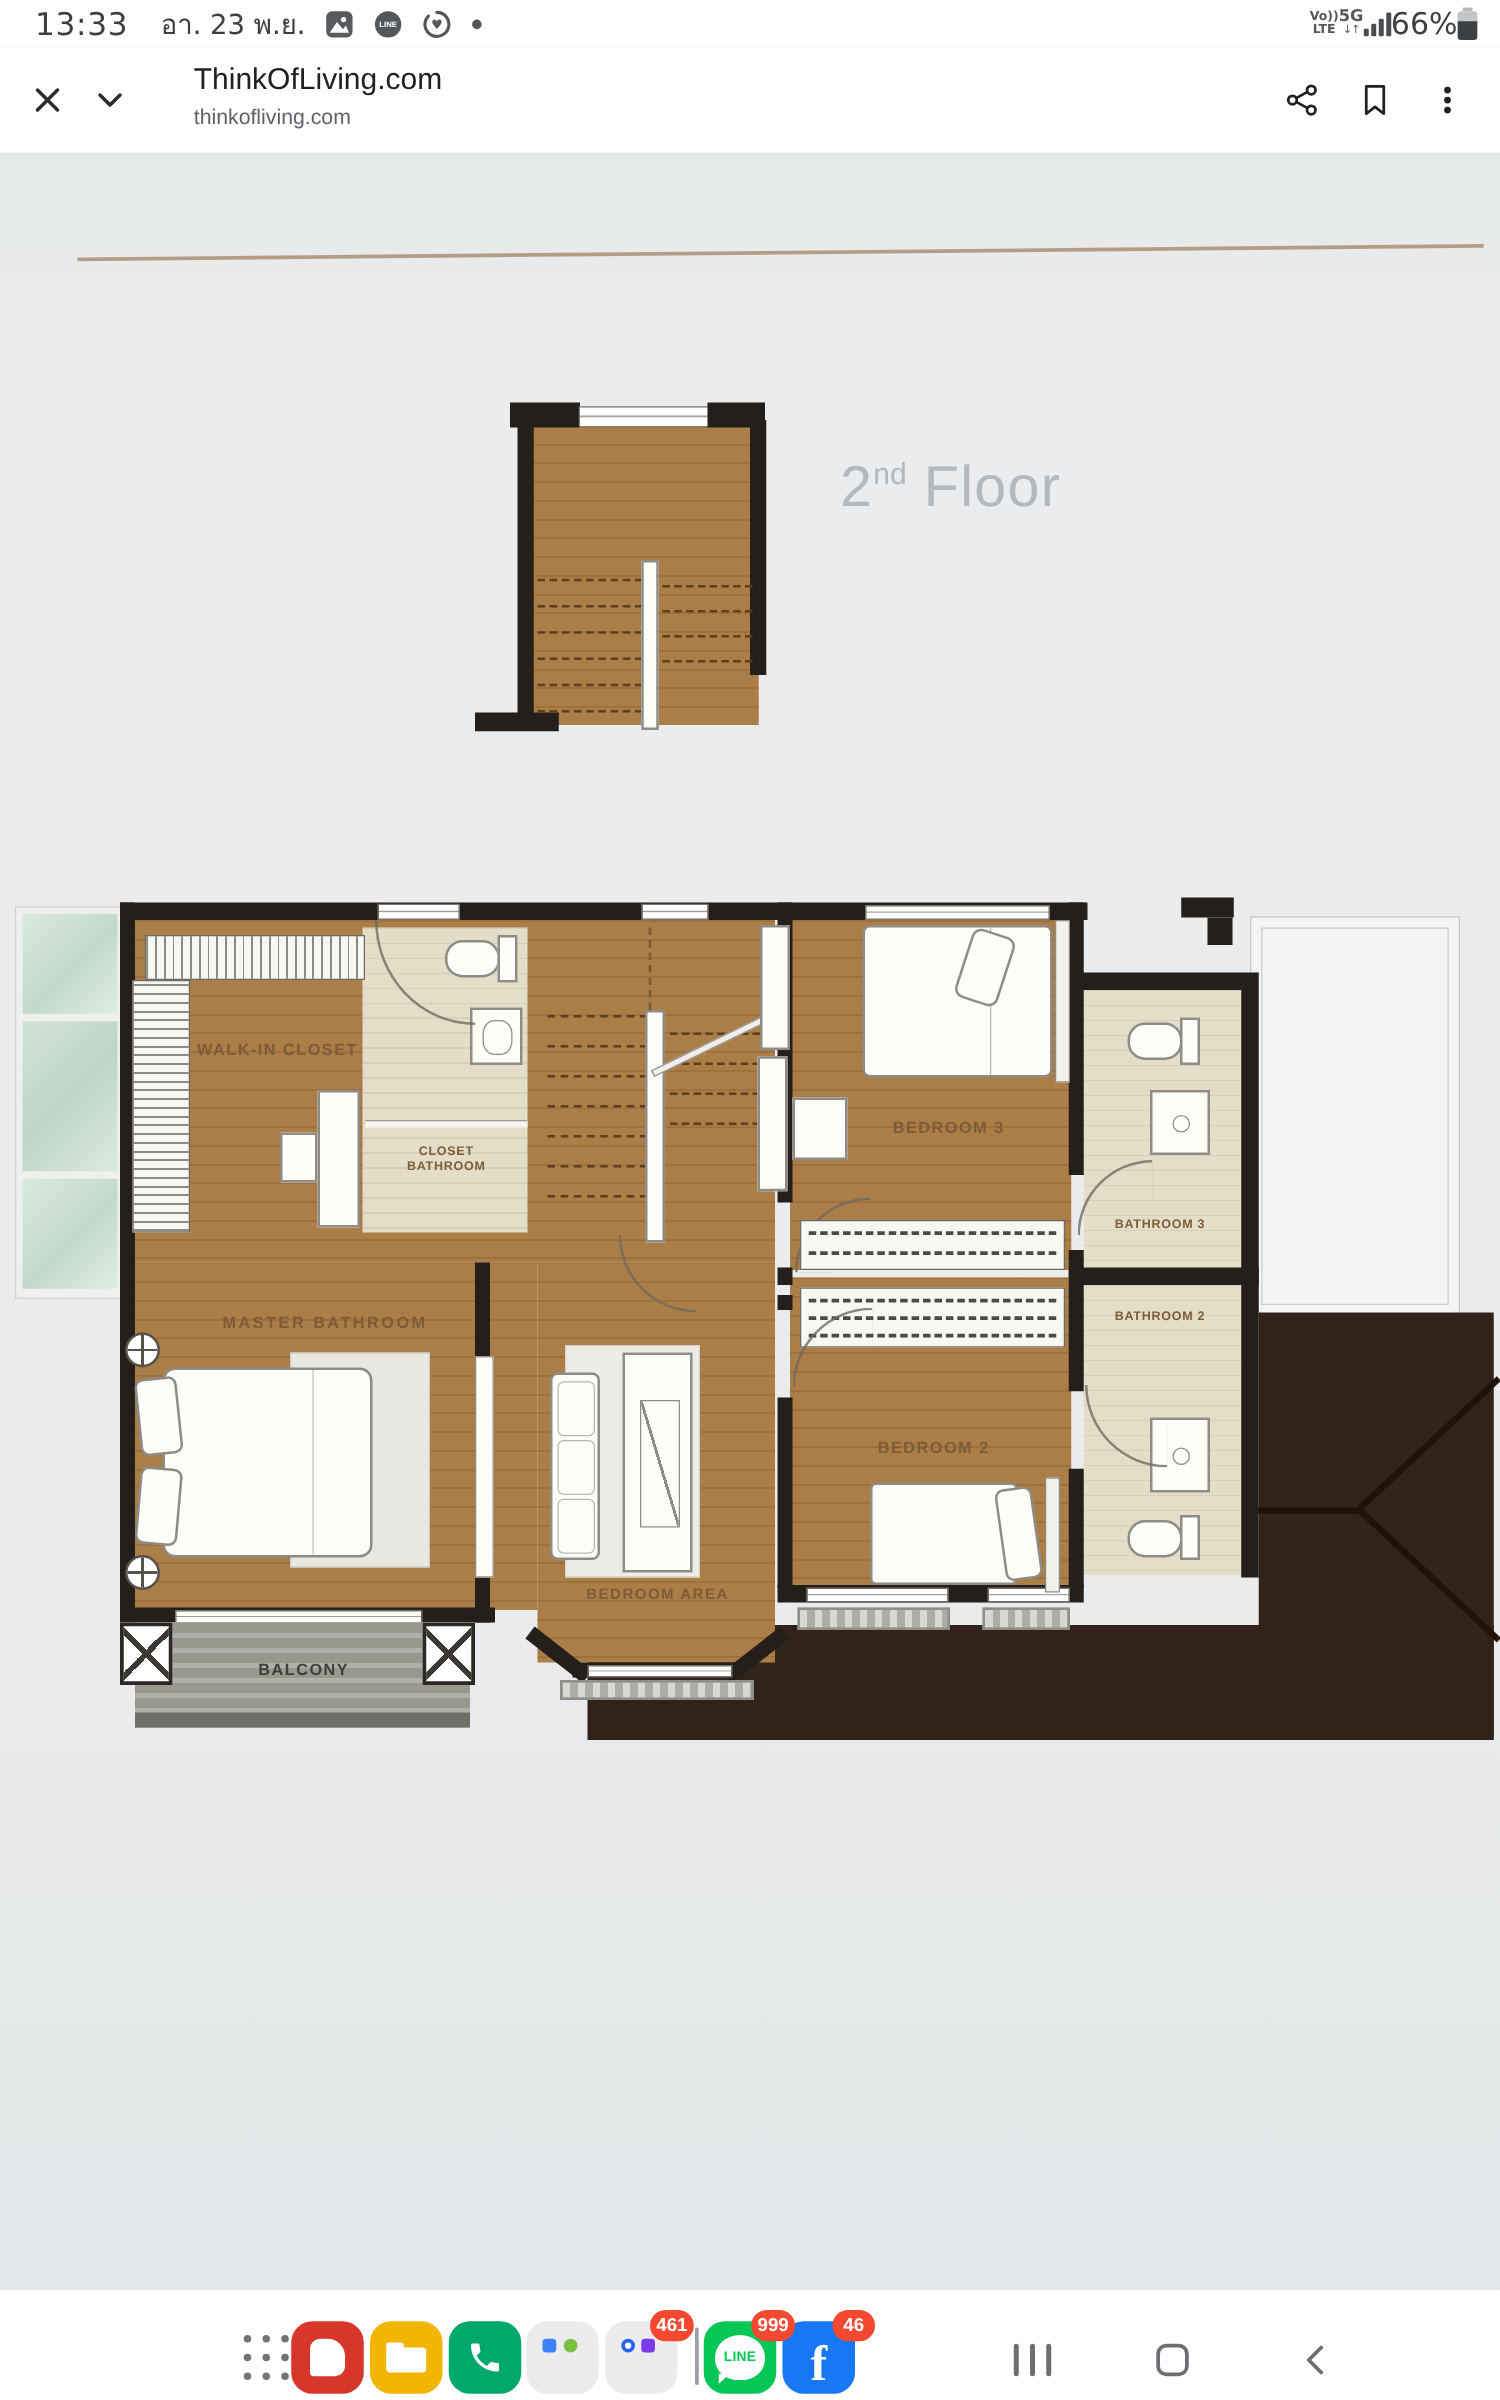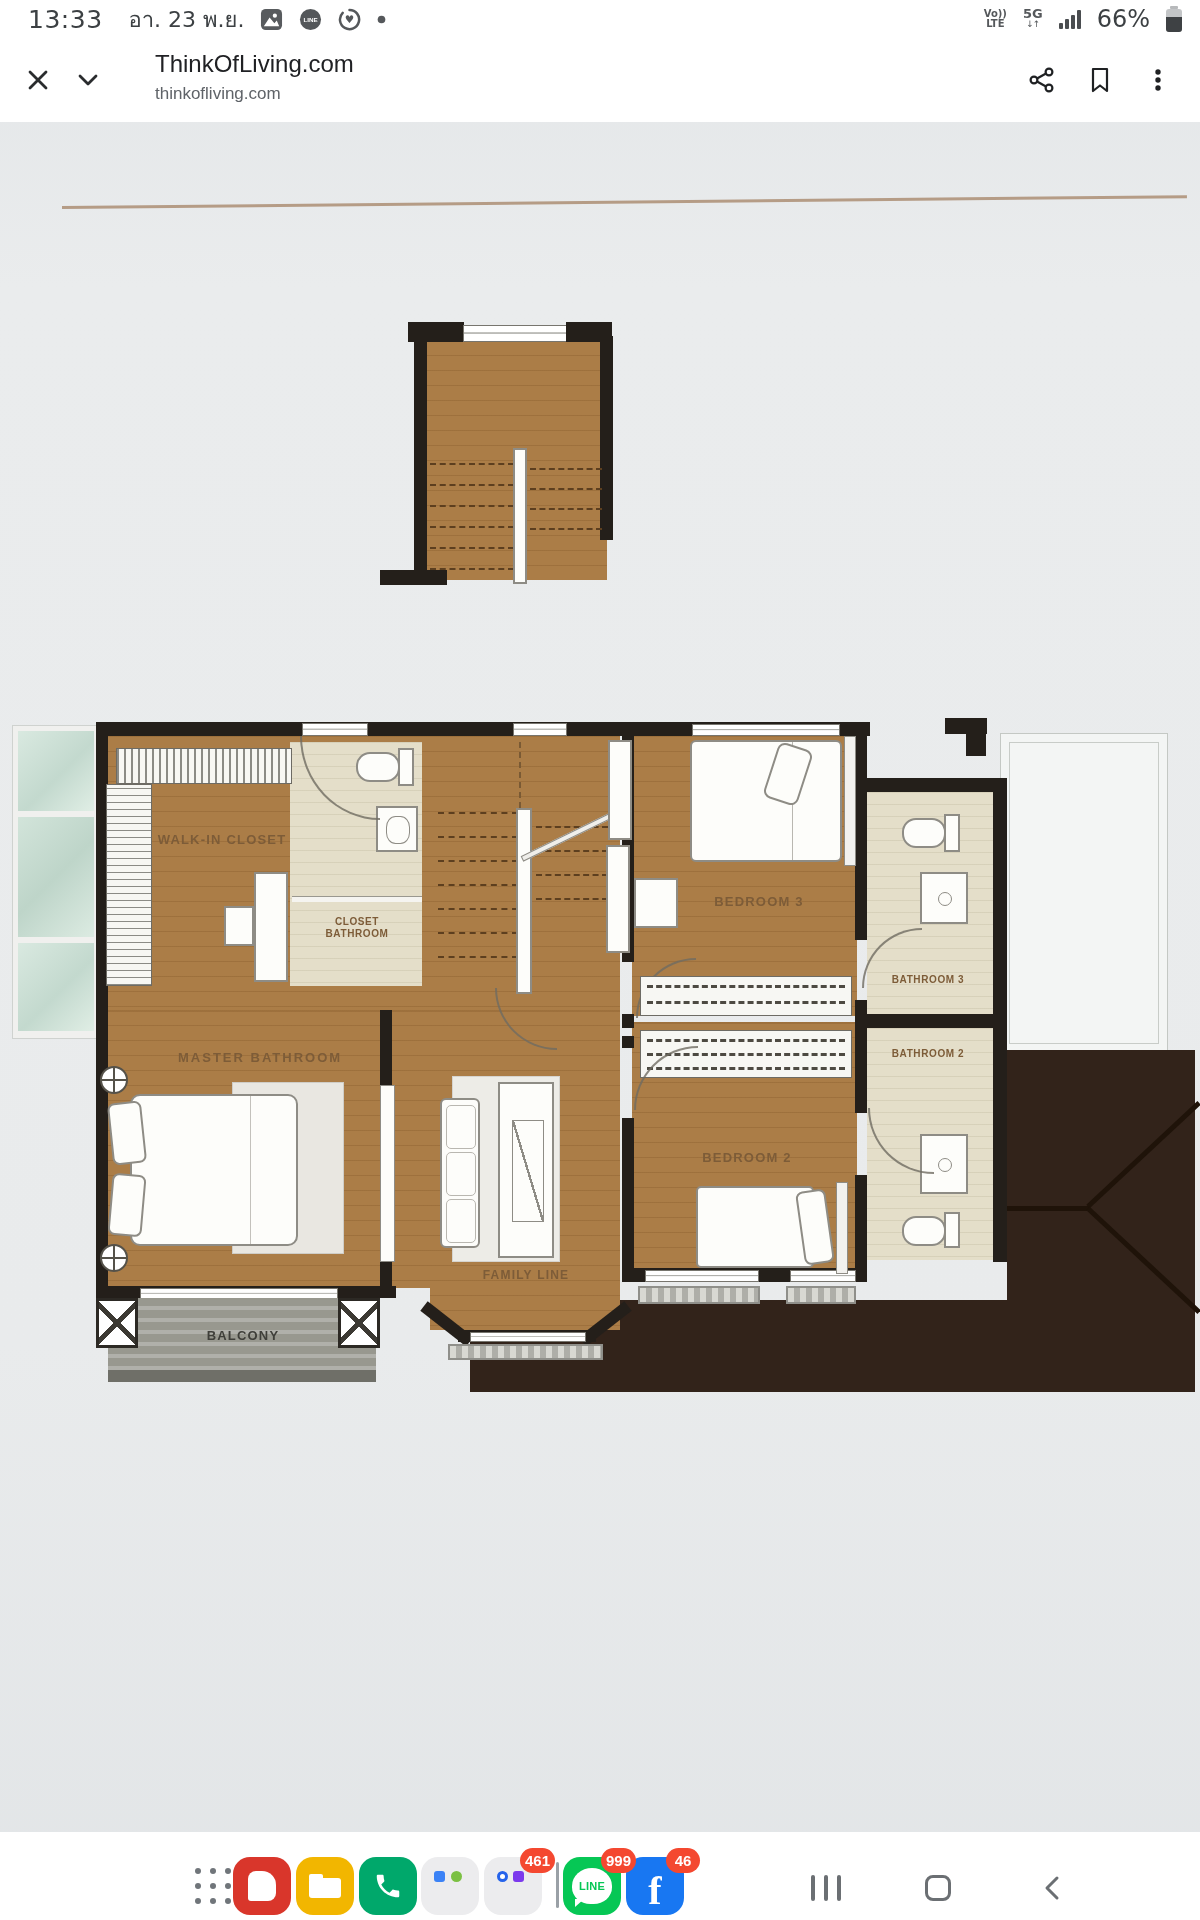--- a/index.html
+++ b/index.html
@@ -6,21 +6,21 @@
   .screen{position:relative;width:1200px;height:1920px;overflow:hidden;
           font-family:"Liberation Sans",sans-serif;background:#fff;}
   .abs{position:absolute;}
   
   .status-bar{position:absolute;left:0;top:0;width:1200px;height:38px;background:#fff;
               display:flex;align-items:center;color:#3c4043;z-index:60;
               font-family:"DejaVu Sans",sans-serif;}
   .sb-time{font-size:25px;margin-left:28px;letter-spacing:.5px;}
   .sb-date{font-size:22px;margin-left:26px;}
   .sb-ic{margin-left:16px;display:flex;align-items:center;}
-  .sb-right{position:absolute;right:18px;top:0;height:38px;display:flex;align-items:center;gap:16px;}
+  .sb-right{position:absolute;right:18px;top:0;height:38px;display:flex;align-items:center;gap:0;}
   .volte{display:flex;flex-direction:column;line-height:10px;font-size:10px;font-weight:bold;color:#55585b;text-align:center;}
   .fiveg{display:flex;flex-direction:column;line-height:11px;font-size:13px;font-weight:bold;color:#55585b;text-align:center;}
   .fiveg small{font-size:9px;font-weight:normal;letter-spacing:-1px;}
   .sigbars{display:flex;align-items:flex-end;gap:2px;height:20px;}
   .sigbars i{display:block;width:4px;background:#4a4d50;border-radius:1px;}
   .battpct{font-size:24px;color:#3c4043;}
   .batt{position:relative;width:16px;height:26px;}
   .batt .nub{position:absolute;left:4px;top:0;width:8px;height:3px;background:#b7b9bb;border-radius:1px;}
   .batt .case{position:absolute;left:0;top:3px;width:16px;height:23px;background:#c3c5c7;border-radius:3px;overflow:hidden;}
   .batt .fill{position:absolute;left:0;bottom:0;width:16px;height:66%;background:#3e4144;}
@@ -100,20 +100,21 @@
         <div class="tread" style="top:105px;"></div>
     </div>
     <div class="wbox" style="left:513px;top:448px;width:14px;height:136px;"></div>
     <div class="abs" style="left:530px;top:468px;width:72px;height:62px;">
       <div class="tread" style="top:0px;"></div>
         <div class="tread" style="top:20px;"></div>
       <div class="tread" style="top:40px;"></div>
         <div class="tread" style="top:60px;"></div>
     </div>
 
+    <div class="floor-title"><span>2</span><sup>nd</sup><span> Floor</span></div>
 
     <div class="abs" style="left:12px;top:725px;width:88px;height:312px;background:#f0f0ee;border:1px solid #cfd2cf;">
       <div class="abs" style="left:5px;top:5px;width:76px;height:80px;background:linear-gradient(135deg,#d9e9e0,#c3d9ce 55%,#e0eee5);"></div>
       <div class="abs" style="left:5px;top:91px;width:76px;height:120px;background:linear-gradient(135deg,#d2e4da,#bed5c9 50%,#dcebe2);"></div>
       <div class="abs" style="left:5px;top:217px;width:76px;height:88px;background:linear-gradient(135deg,#d9e9e0,#c3d9ce 55%,#e0eee5);"></div>
     </div>
 
     <div class="abs" style="left:1000px;top:733px;width:166px;height:318px;background:#f3f5f4;border:1px solid #c4c8c4;">
       <div class="abs" style="left:8px;top:8px;right:8px;bottom:8px;border:1px solid #c8ccc8;"></div>
     </div>
@@ -271,21 +272,21 @@
     <div class="lbl" style="left:152px;top:832px;width:140px;">WALK-IN CLOSET</div>
     <div class="lbl small" style="left:294px;top:916px;width:126px;">
       <div>CLOSET</div>
       <div>BATHROOM</div>
     </div>
     <div class="lbl" style="left:178px;top:1050px;width:156px;letter-spacing:2px;">MASTER BATHROOM</div>
     <div class="lbl" style="left:702px;top:894px;width:114px;">BEDROOM 3</div>
     <div class="lbl small" style="left:866px;top:974px;width:124px;">BATHROOM 3</div>
     <div class="lbl small" style="left:866px;top:1048px;width:124px;">BATHROOM 2</div>
     <div class="lbl" style="left:690px;top:1150px;width:114px;">BEDROOM 2</div>
-    <div class="lbl" style="left:468px;top:1268px;width:116px;font-size:12px;">FAMILY LINE</div>
+    <div class="lbl" style="left:468px;top:1268px;width:116px;font-size:12px;">BEDROOM AREA</div>
     <div class="lbl" style="left:168px;top:1328px;width:150px;color:#3f3f3a;">BALCONY</div>
   </div>
 
   <div class="status-bar">
     <span class="sb-time">13:33</span>
     <span class="sb-date">อา. 23 พ.ย.</span>
     <span class="sb-ic">
       <svg width="23" height="23" viewBox="0 0 24 24">
           <rect x="1" y="1" width="22" height="22" rx="5" fill="#585b5e"></rect>
           <circle cx="15.5" cy="8" r="2.2" fill="#fff"></circle>

